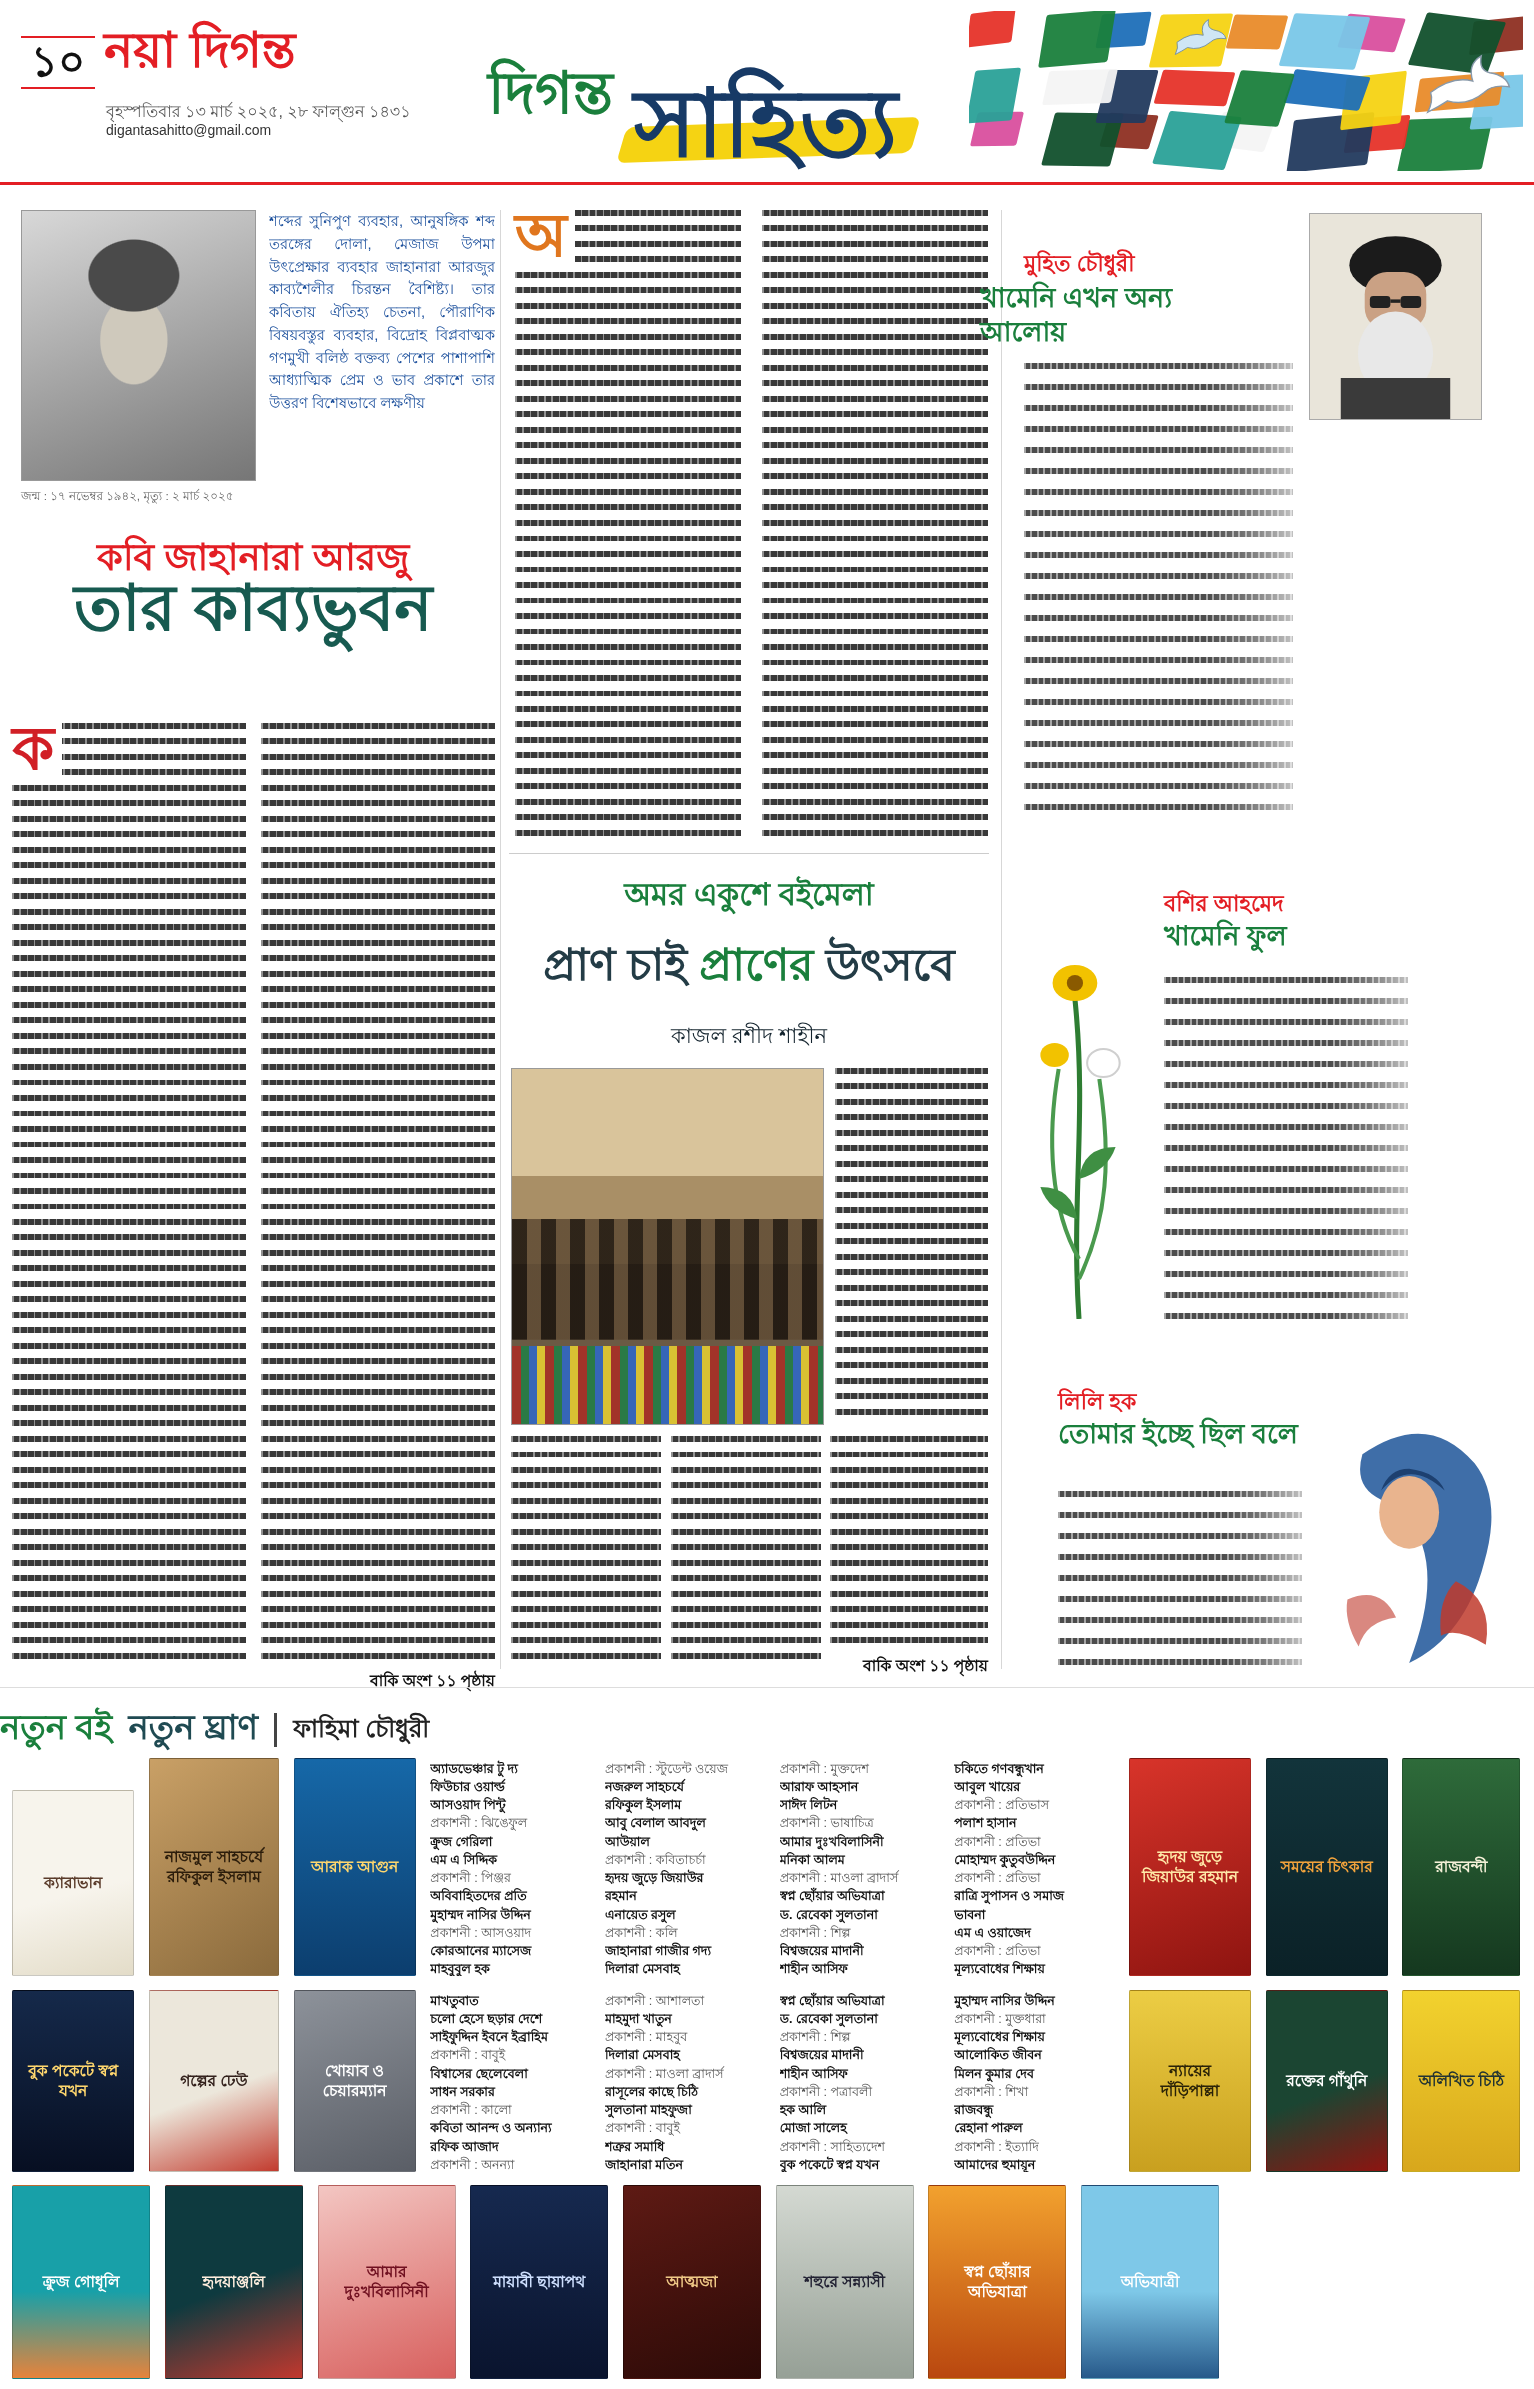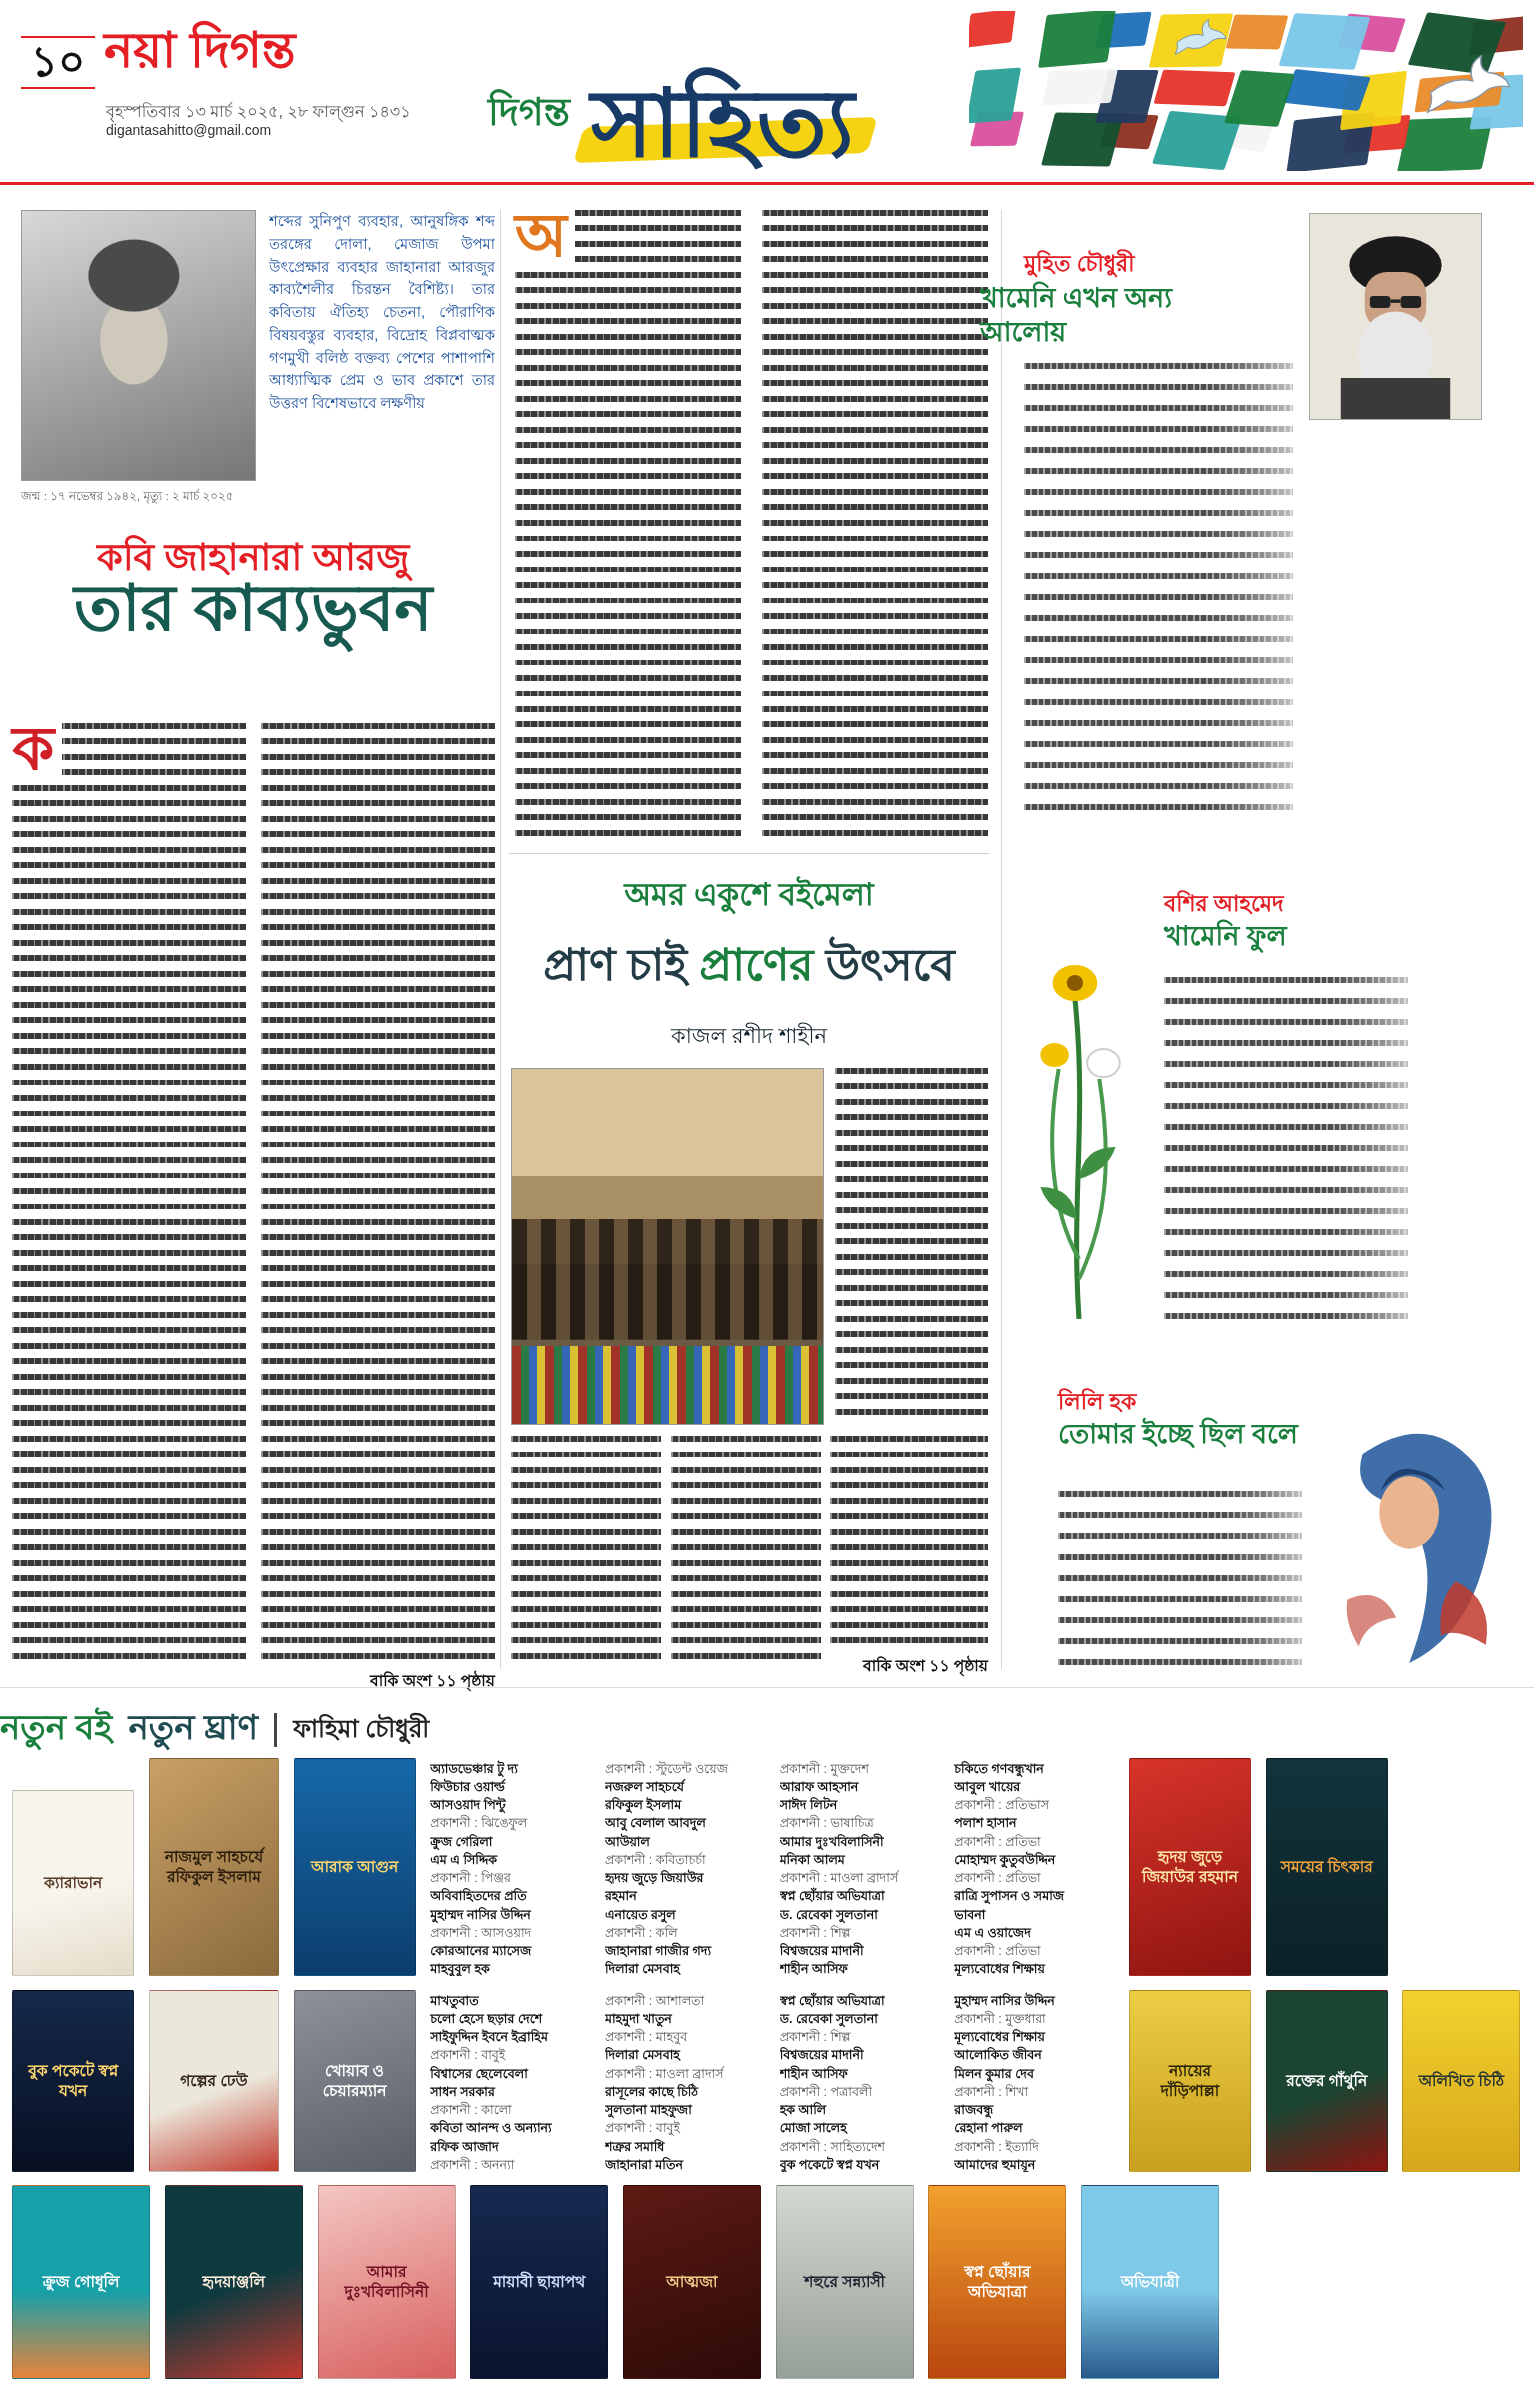--- a/index.html
+++ b/index.html
@@ -7,21 +7,21 @@
         font-family:"Liberation Sans","DejaVu Sans",sans-serif;color:#222;overflow:hidden;}
   :root{--red:#e31e24;--green:#1a7f3c;--navy:#173a66;--yellow:#f5d313;}
 
   
   .pagenum{position:absolute;left:21px;top:36px;font-size:42px;font-weight:bold;color:#111;
            border-top:2.4px solid var(--red);border-bottom:2.4px solid var(--red);padding:3.3px 9.8px;line-height:1;}
   .logo{position:absolute;left:104px;top:24.4px;font-size:49px;font-weight:bold;color:var(--red);line-height:1.1;}
   .dateline{position:absolute;left:106px;top:99px;font-size:16px;color:#555;}
   .email{position:absolute;left:106px;top:122px;font-size:14px;color:#333;}
   .sectitle{position:absolute;left:488px;top:13px;width:472px;height:161px;display:flex;align-items:flex-end;gap:21px;}
-  .w1{font-size:38px;color:var(--green);font-weight:bold;padding-bottom:28px;}
+  .w1{font-size:58px;color:var(--green);font-weight:bold;padding-bottom:28px;}
   .w2wrap{position:relative;display:inline-block;}
   .swash{position:absolute;left:-11.4px;right:-16.3px;bottom:16.3px;height:36px;background:var(--yellow);
          transform:skewX(-18deg) rotate(-2deg);border-radius:8.1px;}
   .w2{position:relative;font-size:94px;font-weight:bold;color:var(--navy);line-height:1.05;}
   .mastart{position:absolute;left:969px;top:11.4px;width:554px;height:160px;overflow:hidden;}
   .mpiece{position:absolute;opacity:.95;border-radius:2.4px;z-index:1;}
   .dove{position:absolute;z-index:2;}
   .dove.d1{right:8.1px;top:39px;width:90px;height:68px;}
   .dove.d2{left:204px;top:4.9px;width:57px;height:42px;}
   .redrule{position:absolute;left:0;right:0;top:182px;height:3.3px;background:var(--red);}
@@ -319,20 +319,23 @@
         <div class="iline ttl">এম এ ওয়াজেদ</div>
         <div class="iline pub">প্রকাশনী : প্রতিভা</div>
         <div class="iline ttl">মূল্যবোধের শিক্ষায়</div>
       </div>
       <div class="cover" style="flex: 0 0 122px; background: linear-gradient(160deg, rgb(216, 52, 42), rgb(142, 20, 16)); color: rgb(255, 233, 168);">
         <div class="t">হৃদয় জুড়ে জিয়াউর রহমান</div>
       </div>
       <div class="cover" style="flex: 0 0 122px; background: linear-gradient(rgb(18, 52, 59), rgb(11, 33, 39)); color: rgb(242, 163, 60);">
         <div class="t">সময়ের চিৎকার</div>
       </div>
+      <div class="cover" style="flex: 0 0 118px; background: linear-gradient(rgb(46, 107, 58), rgb(21, 56, 31)); color: rgb(244, 240, 216);">
+        <div class="t">রাজবন্দী</div>
+      </div>
     </div>
   <div class="bookrow" style="top:1990px;height:182px;">
       <div class="cover" style="flex: 0 0 122px; background: linear-gradient(rgb(21, 41, 74), rgb(7, 15, 34)); color: rgb(255, 215, 110);">
         <div class="t">বুক পকেটে স্বপ্ন যখন</div>
       </div>
       <div class="cover" style="flex: 0 0 130px; background: linear-gradient(160deg, rgb(236, 231, 219) 55%, rgb(194, 59, 46)); color: rgb(51, 33, 28);">
         <div class="t">গল্পের ঢেউ</div>
       </div>
       <div class="cover" style="flex: 0 0 122px; background: linear-gradient(160deg, rgb(141, 146, 154), rgb(90, 94, 102)); color: rgb(255, 255, 255);">
         <div class="t">খোয়াব ও চেয়ারম্যান</div>

